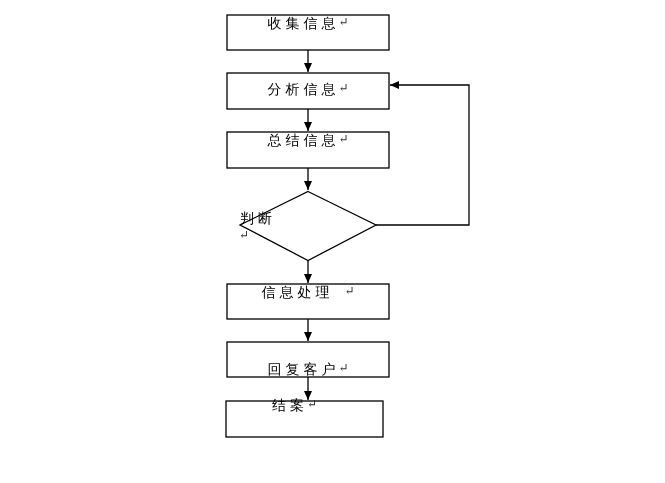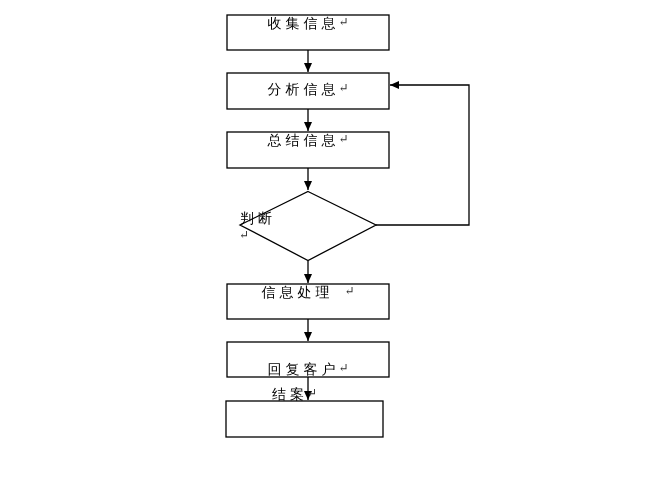--- a/index.html
+++ b/index.html
@@ -101,18 +101,18 @@
   <div class="node-label" style="left:227px; top:284px; width:162px; height:35px;gap:12px;">
     <span>信息处理</span>
       <span class="return-mark">↵</span>
   </div>
 
   <div class="node-label" style="left:227px; top:342px; width:162px; height:35px;margin-top:19px;">
     <span>回复客户</span>
       <span class="return-mark">↵</span>
   </div>
 
-  <div class="node-label" style="left:226px; top:386px; width:137px; height:36px;">
+  <div class="node-label" style="left:226px; top:397px; width:137px; height:36px;">
     <span>结案</span>
       <span class="return-mark">↵</span>
   </div>
 
 </div>
 
 </body></html>

